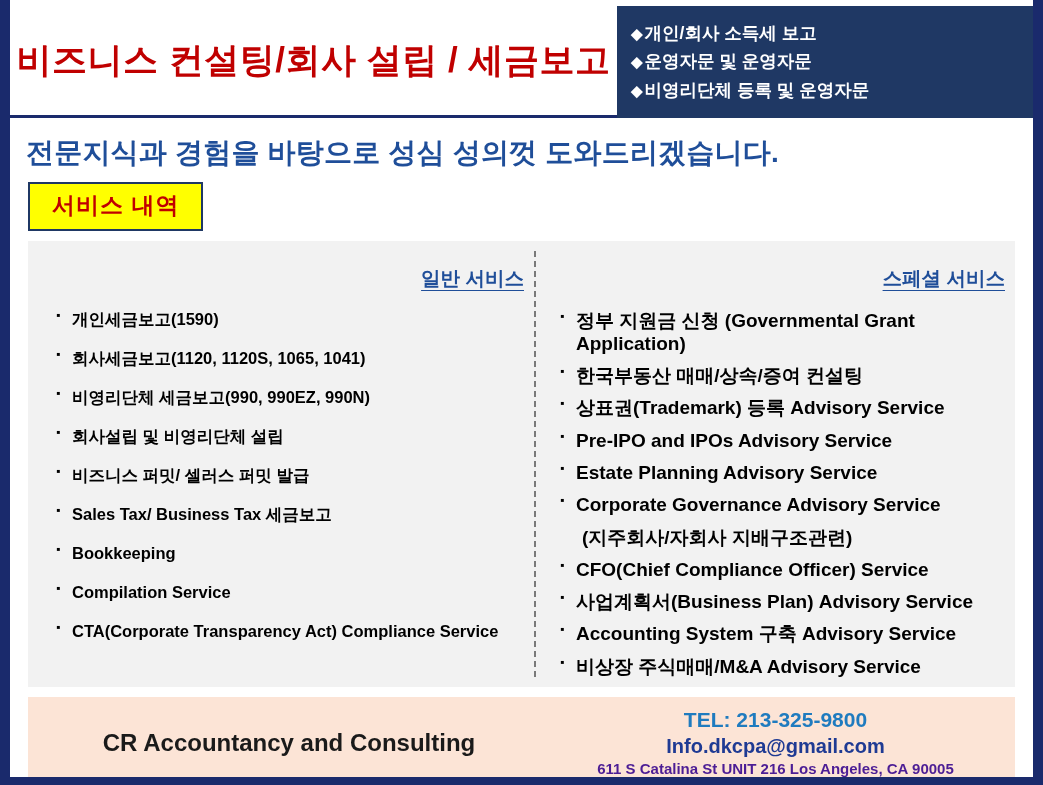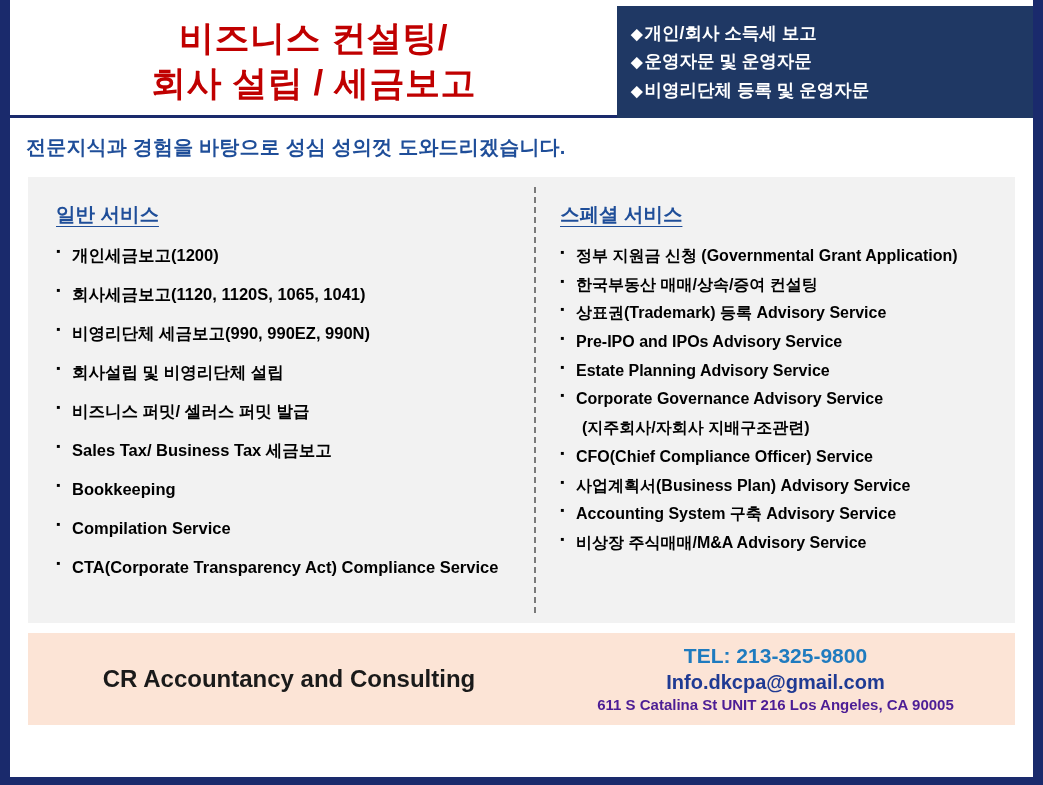--- a/index.html
+++ b/index.html
@@ -24,21 +24,21 @@
   .header {
     display: flex;
     align-items: stretch;
     height: 118px;
     padding: 6px 0 0 0;
     box-sizing: border-box;
   }
   .header-left {
     flex: 0 0 607px;
     display: flex;
-    flex-direction: column;
+    flex-direction: row;
     align-items: center;
     justify-content: center;
     border-bottom: 3px solid #1a2a6c;
     margin-left: 0px;
   }
   .title-line {
     color: #c00000;
     font-size: 35px;
     font-weight: bold;
     line-height: 1.28;
@@ -61,21 +61,21 @@
     font-size: 17.5px;
     font-weight: bold;
     white-space: nowrap;
     line-height: 1.1;
   }
   .hr-item .diamond { font-size: 15px; margin-right: 2px; }
 
   
   .tagline {
     color: #1f4e99;
-    font-size: 20px;
+    font-size: 28px;
     font-weight: bold;
     padding: 16px 0 6px 16px;
     letter-spacing: 0.2px;
   }
 
   
   .section-label-wrap {
     padding: 4px 0 0 18px;
   }
   .section-label {
@@ -111,20 +111,21 @@
     bottom: 10px;
     border-left: 2px dashed #7a7a7a;
   }
   .col-head {
     color: #1f4e99;
     font-size: 19.5px;
     font-weight: bold;
     text-decoration: underline;
     text-underline-offset: 5px;
     margin: 0 0 18px 0;
+    text-align: right;
   }
   ul.svc {
     list-style: none;
     margin: 0;
     padding: 0;
   }
   ul.svc li {
     position: relative;
     padding-left: 16px;
     color: #000000;
@@ -138,21 +139,21 @@
     font-size: 12px;
     color: #000;
   }
   ul.svc li.cont::before { content: ""; }
   .left-list li {
     font-size: 16.5px;
     margin-bottom: 20px;
     line-height: 1.15;
   }
   .right-list li {
-    font-size: 16px;
+    font-size: 19px;
     margin-bottom: 9.5px;
     line-height: 1.2;
   }
   .right-list li.cont { padding-left: 22px; }
 
   
   .footer {
     margin: 10px 18px 0 18px;
     background: #fce4d6;
     height: 92px;
@@ -226,26 +227,29 @@
         <span class="diamond">◆</span><span>운영자문 및 운영자문</span>
       </div>
       <div class="hr-item">
         <span class="diamond">◆</span><span>비영리단체 등록 및 운영자문</span>
       </div>
     </div>
   </div>
 
   <div class="tagline">전문지식과 경험을 바탕으로 성심 성의껏 도와드리겠습니다.</div>
 
+  <div class="section-label-wrap">
+    <span class="section-label">서비스 내역</span>
+  </div>
 
   <div class="panel">
     <div class="col col-left">
       <div class="col-head">일반 서비스</div>
       <ul class="svc left-list">
-        <li>개인세금보고(1200)</li>
+        <li>개인세금보고(1590)</li>
         <li>회사세금보고(1120,  1120S, 1065, 1041)</li>
         <li>비영리단체 세금보고(990, 990EZ, 990N)</li>
         <li>회사설립 및 비영리단체 설립</li>
         <li>비즈니스 퍼밋/ 셀러스 퍼밋 발급</li>
         <li>Sales Tax/ Business Tax 세금보고</li>
         <li>Bookkeeping</li>
         <li>Compilation Service</li>
         <li>CTA(Corporate Transparency Act) Compliance Service</li>
       </ul>
     </div>

